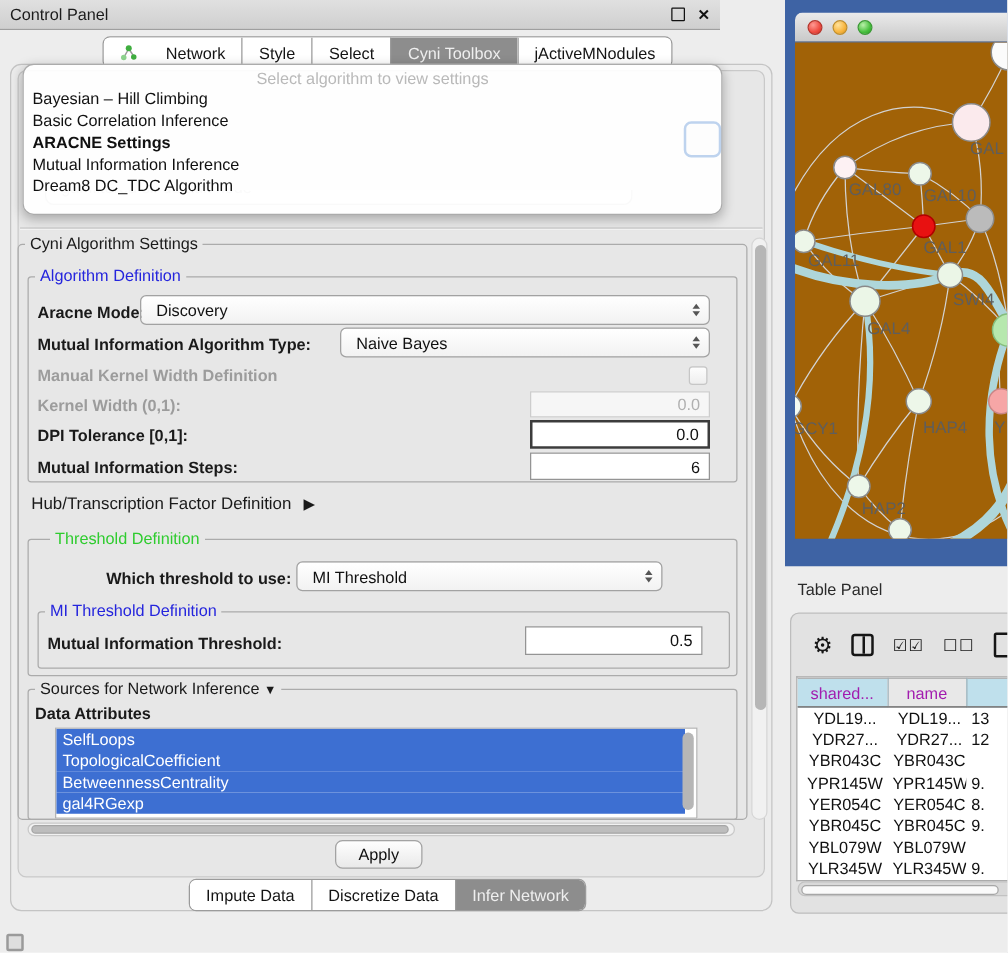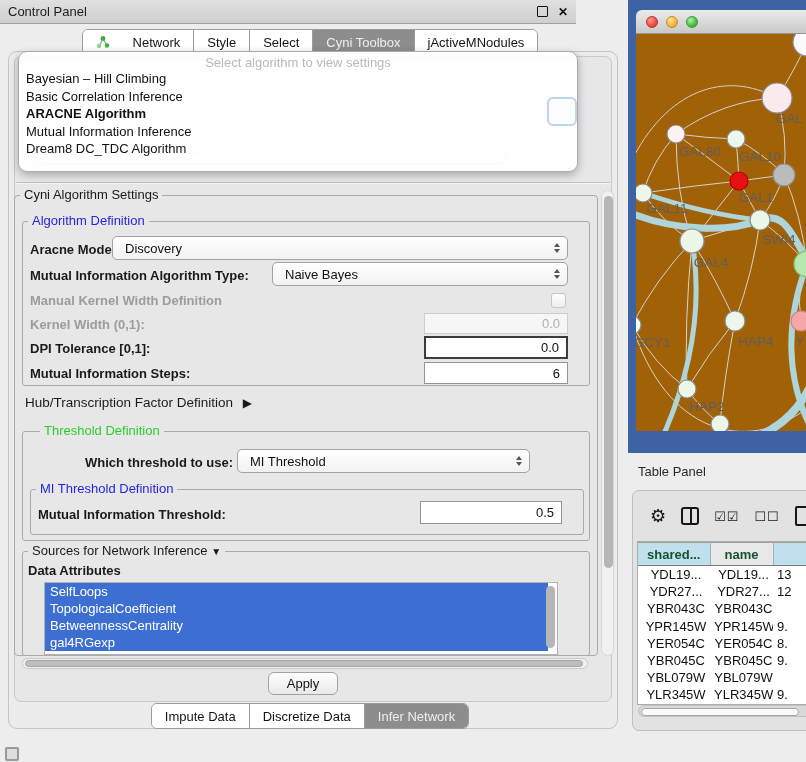--- a/index.html
+++ b/index.html
@@ -72,21 +72,21 @@
 
   .tp-title{font-size:13px;color:#2a2a2a;}
   .tp-panel{background:#e2e2e2;border:1px solid #bdbdbd;border-radius:7px;box-sizing:border-box;}
   .icon-glyph{font-size:18px;color:#161616;line-height:1;}
   .split-icon{width:18px;height:18px;border:2px solid #161616;border-radius:3px;box-sizing:border-box;position:relative;}
   .split-icon:after{content:"";position:absolute;left:50%;top:0;bottom:0;width:2px;background:#161616;}
   .cbx-pair{font-size:13px;color:#161616;letter-spacing:1px;}
   .page-icon{width:15px;height:20px;border:2px solid #161616;border-radius:2px;box-sizing:border-box;}
 
   table.dt{border-collapse:collapse;font-size:13px;table-layout:fixed;background:#fff;}
-  table.dt th{font-weight:bold;border-right:1px solid #9fb2ba;border-bottom:1px solid #7d7d7d;border-top:1px solid #9f9f9f;height:22px;padding:0;color:#14532d;}
+  table.dt th{font-weight:normal;border-right:1px solid #9fb2ba;border-bottom:1px solid #7d7d7d;border-top:1px solid #9f9f9f;height:22px;padding:0;color:#a21caf;}
   table.dt th.blue{background:#bfe0ec;}
   table.dt th.gray{background:#e8e8e8;}
   table.dt td{height:17.2px;padding:0 0 0 4px;color:#101010;white-space:nowrap;overflow:hidden;}
   td.c{text-align:center;}
 
   svg text{font-family:"Liberation Sans",sans-serif;}
 </style>
 </head>
 <body>
 
@@ -246,21 +246,21 @@
         <div class="tab sel">
             <span>Infer Network</span>
           </div>
       </div>
     </div>
 
     <div class="a overlay" style="left:18px;top:51px;width:560px;height:121px;z-index:20;">
       <div class="ph">Select algorithm to view settings</div>
       <div class="dd-item">Bayesian – Hill Climbing</div>
       <div class="dd-item">Basic Correlation Inference</div>
-      <div class="dd-item bold">ARACNE Algorithm</div>
+      <div class="dd-item bold">ARACNE Settings</div>
       <div class="dd-item">Mutual Information Inference</div>
       <div class="dd-item">Dream8 DC_TDC Algorithm</div>
 
       <div class="ghost-combo a" style="left:528px;top:45px;width:30px;height:29px;"></div>
     </div>
   </div>
 
   <div class="a" style="left:5px;top:747px;width:14px;height:14px;border:2px solid #9a9a9a;border-radius:2px;background:#dedede;box-sizing:border-box;"></div>
 
   <div class="a desktop" style="left:628px;top:0;width:178px;height:453px;"></div>

